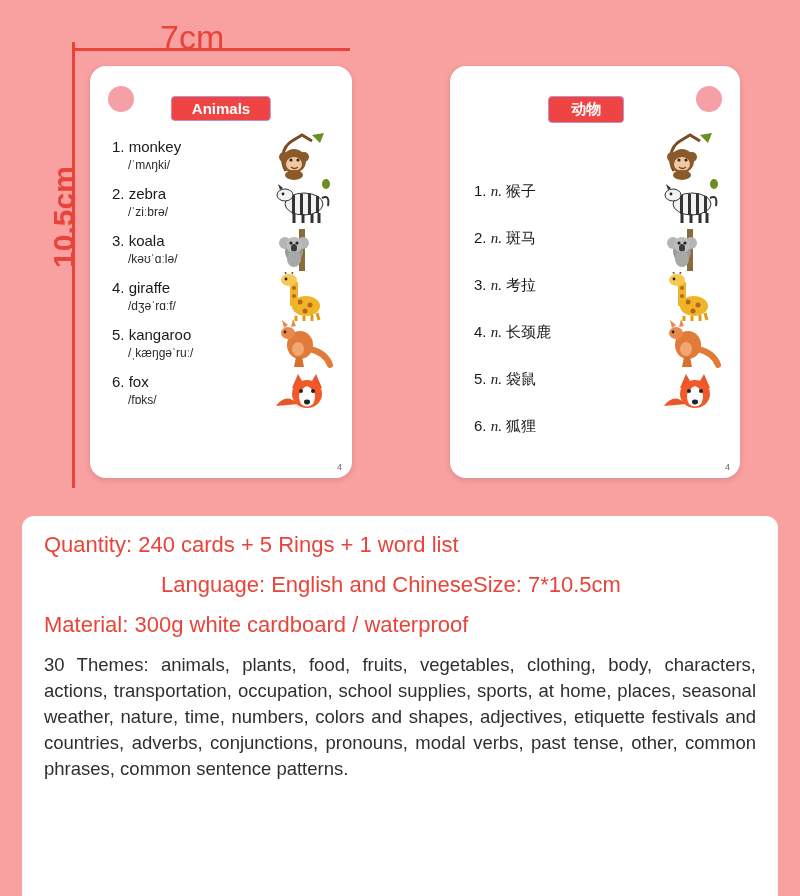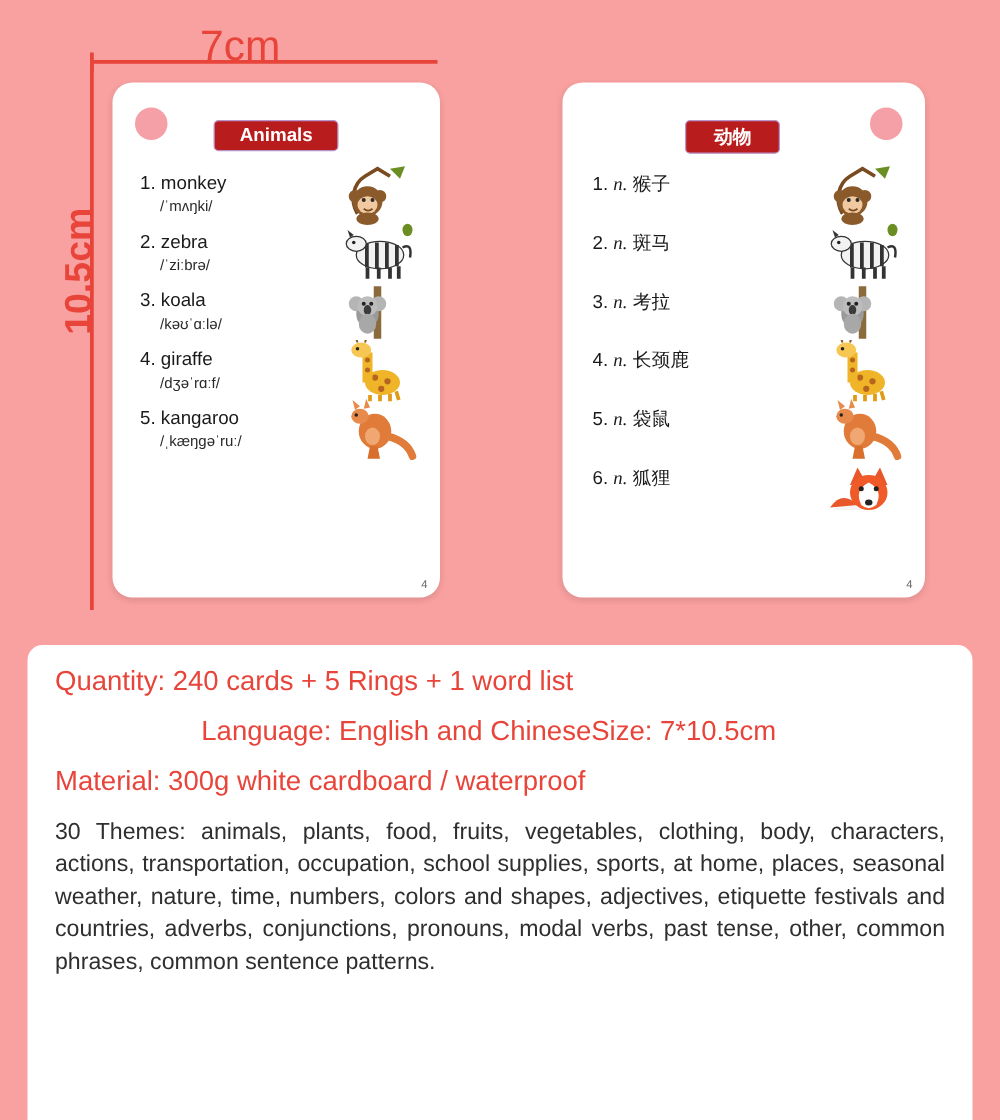--- a/index.html
+++ b/index.html
@@ -80,21 +80,21 @@
     background: #f4a0a6;
   }
   .card-en .punch-hole { left: 18px; top: 20px; }
   .card-cn .punch-hole { right: 18px; top: 20px; }
 
   .title-pill {
     position: absolute;
     top: 30px;
     left: 50%;
     transform: translateX(-50%);
-    background: #b91c1c;
+    background: #ef4444;
     color: #ffffff;
     font-size: 15px;
     font-weight: bold;
     padding: 3px 20px;
     border-radius: 4px;
     border: 1px solid #b794c9;
     white-space: nowrap;
   }
   .card-cn .title-pill {
     left: 47%;
@@ -114,21 +114,21 @@
     height: 47px;
   }
   .row .num {
     position: absolute;
     left: 22px;
     top: 4px;
     font-size: 15px;
     color: #1a1a1a;
     white-space: nowrap;
   }
-  .card-cn .row .num { left: 24px; font-size: 15px; }
+  .card-cn .row .num { left: 24px; font-size: 15px; margin-top: 44px; }
   .card-cn .row .num .pos {
     font-style: italic;
     font-family: "Liberation Serif", serif;
   }
   .row .ipa {
     position: absolute;
     left: 38px;
     top: 24px;
     font-size: 12px;
     color: #2a2a2a;
@@ -276,20 +276,35 @@
         <ellipse cx="16" cy="14" rx="7" ry="6" fill="#e88a4b"></ellipse>
         <path d="M12 9 l-2 -8 l6 5 Z" fill="#e88a4b"></path>
         <path d="M19 8 l2 -8 l3 7 Z" fill="#e88a4b"></path>
         <circle cx="13" cy="13" r="1.4" fill="#222"></circle>
         <path d="M38 30 q16 4 20 16" stroke="#e07b39" stroke-width="6" fill="none" stroke-linecap="round"></path>
         <ellipse cx="26" cy="30" rx="6" ry="7" fill="#f0a771"></ellipse>
         <path d="M24 38 l-2 10 l10 0 l-2 -10 Z" fill="#d96f2c"></path>
       </svg>
     </div>
 
+    <div class="row">
+      <div class="num">6. fox</div>
+      <div class="ipa">/fɒks/</div>
+      <svg class="pic" viewBox="0 0 62 50">
+        <path d="M6 42 q14 -12 24 0 Z" fill="#f4f4f4"></path>
+        <path d="M4 40 q10 -14 22 -2 Z" fill="#e8562a"></path>
+        <path d="M26 8 l-6 14 l14 0 Z" fill="#e8562a"></path>
+        <path d="M44 8 l6 14 l-14 0 Z" fill="#e8562a"></path>
+        <ellipse cx="35" cy="28" rx="15" ry="14" fill="#f05a28"></ellipse>
+        <path d="M35 20 q-12 6 -6 18 q6 5 12 0 q6 -12 -6 -18 Z" fill="#fdfdfd"></path>
+        <circle cx="29" cy="25" r="2" fill="#222"></circle>
+        <circle cx="41" cy="25" r="2" fill="#222"></circle>
+        <ellipse cx="35" cy="36" rx="3" ry="2.4" fill="#222"></ellipse>
+      </svg>
+    </div>
 
   </div>
   <div class="page-num">4</div>
 </div>
 
 <div class="card card-cn">
   <div class="punch-hole"></div>
   <div class="title-pill">动物</div>
   <div class="rows">
 

